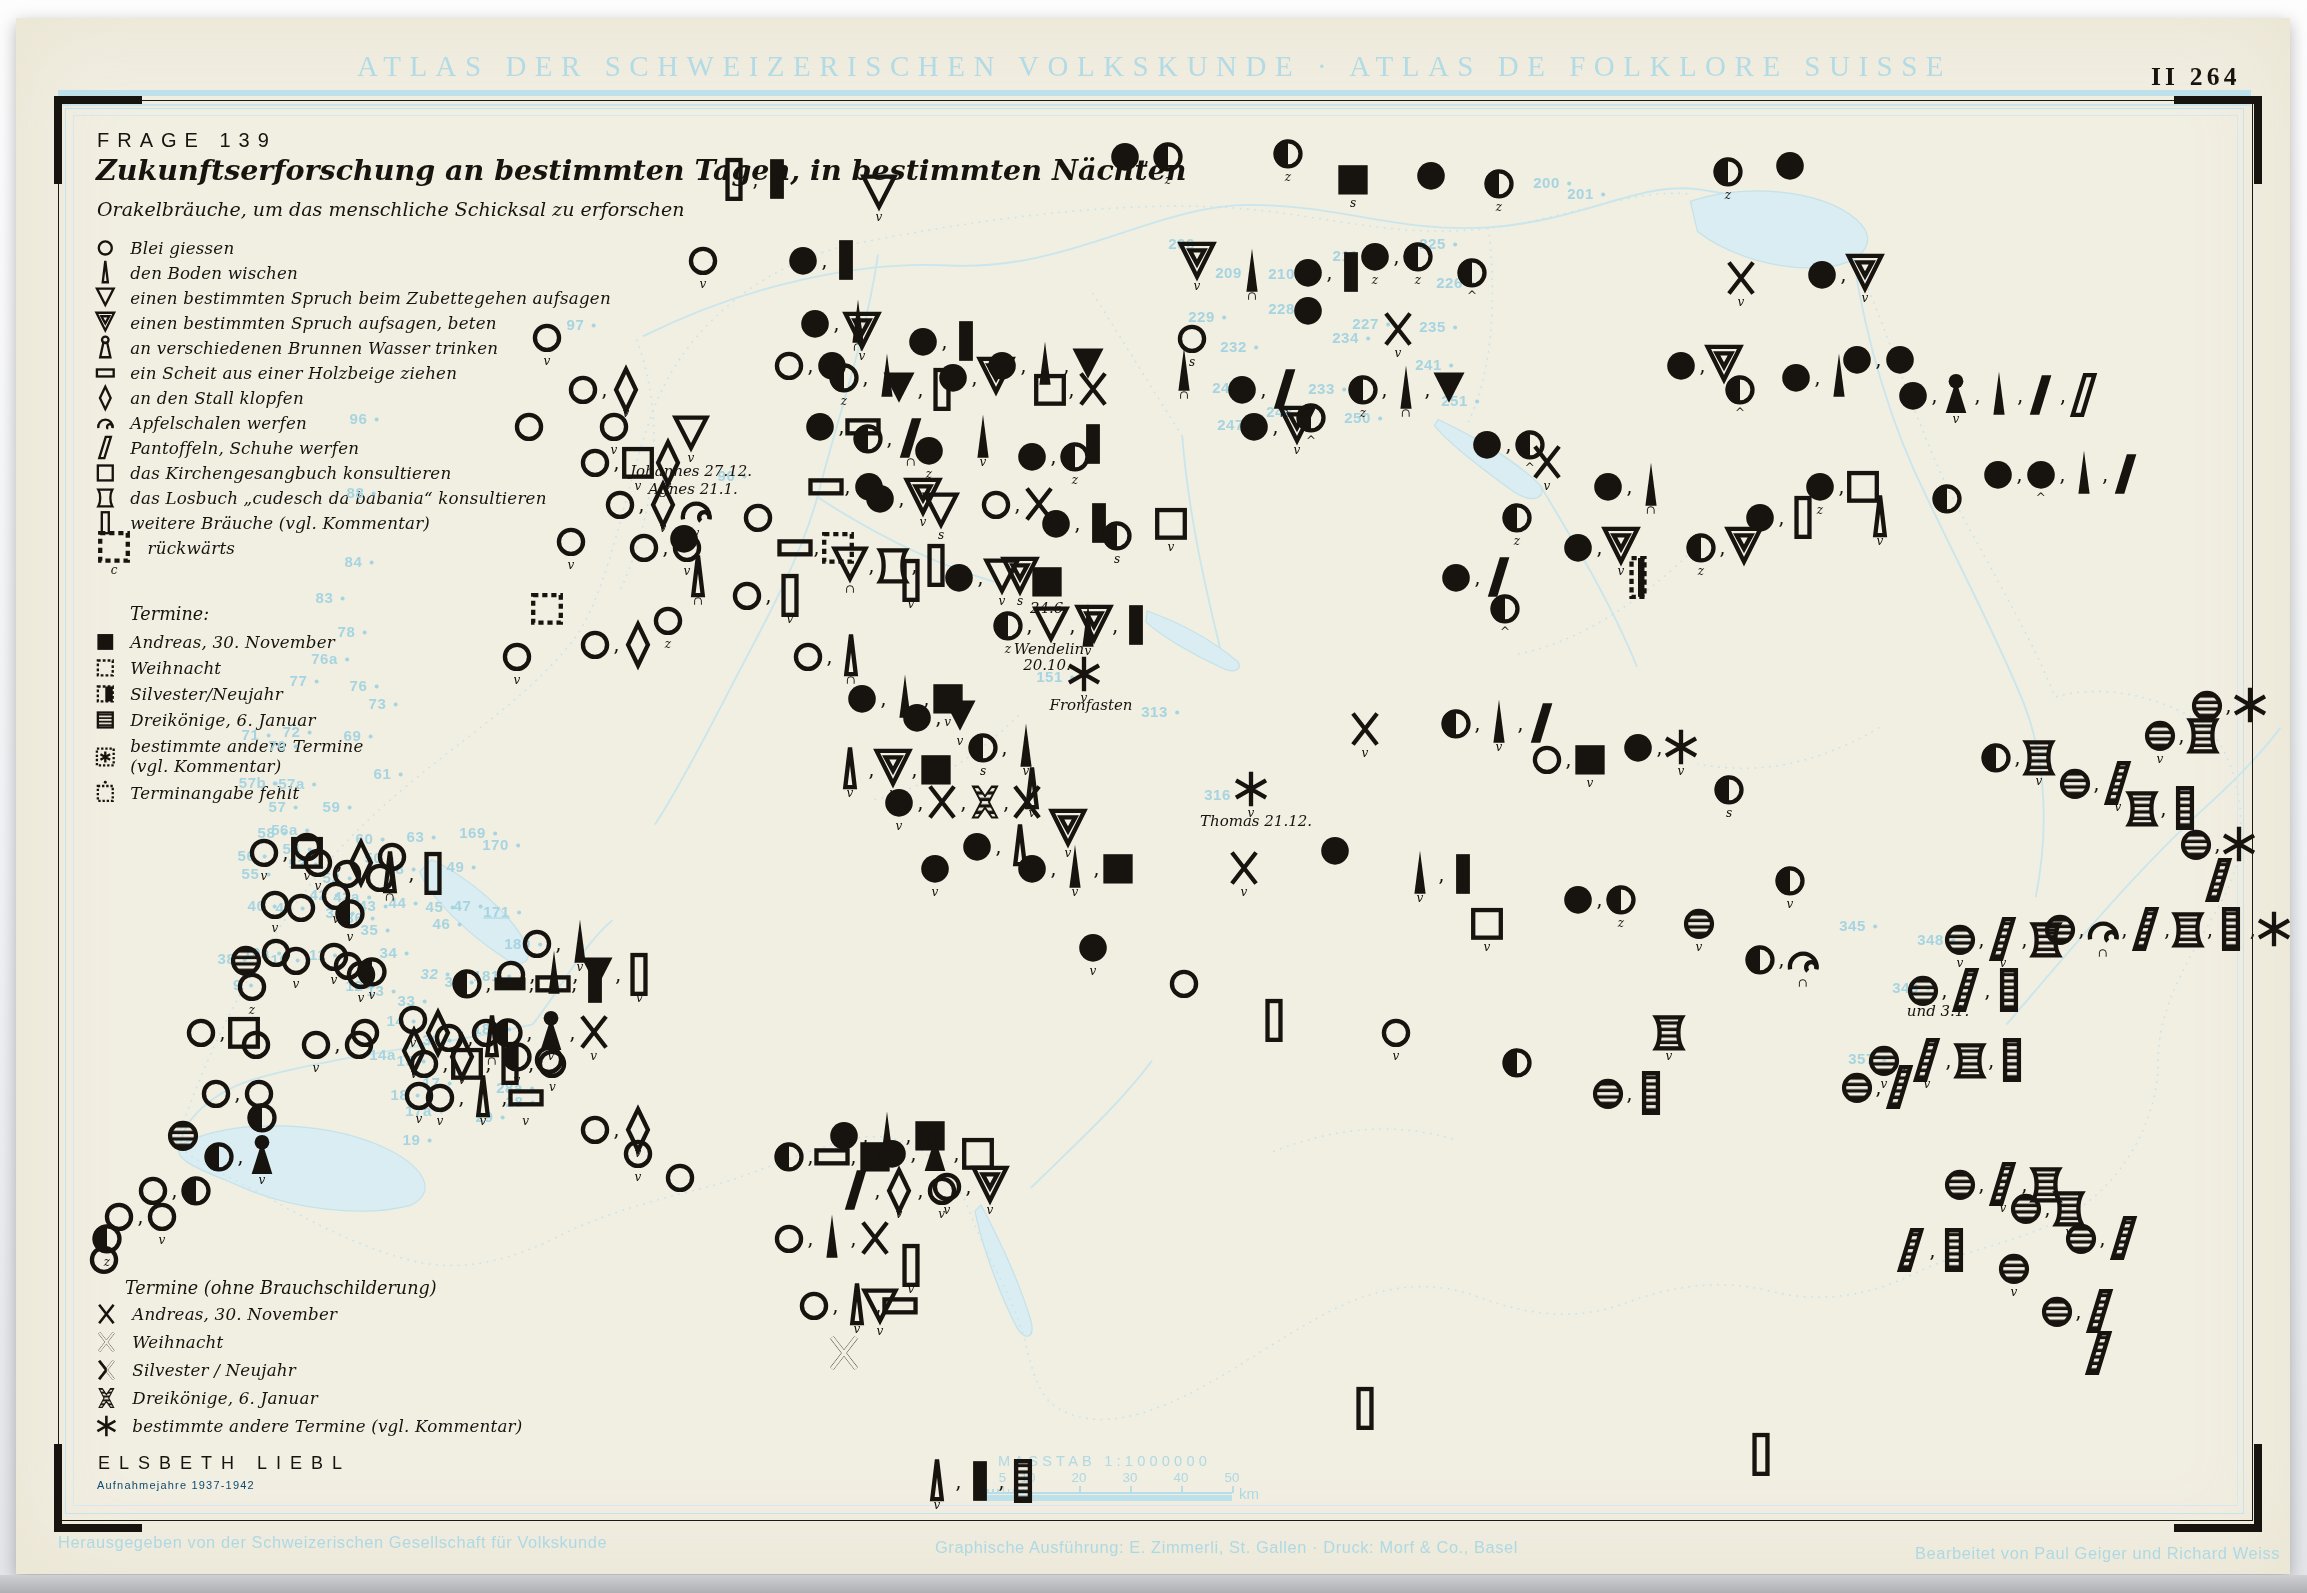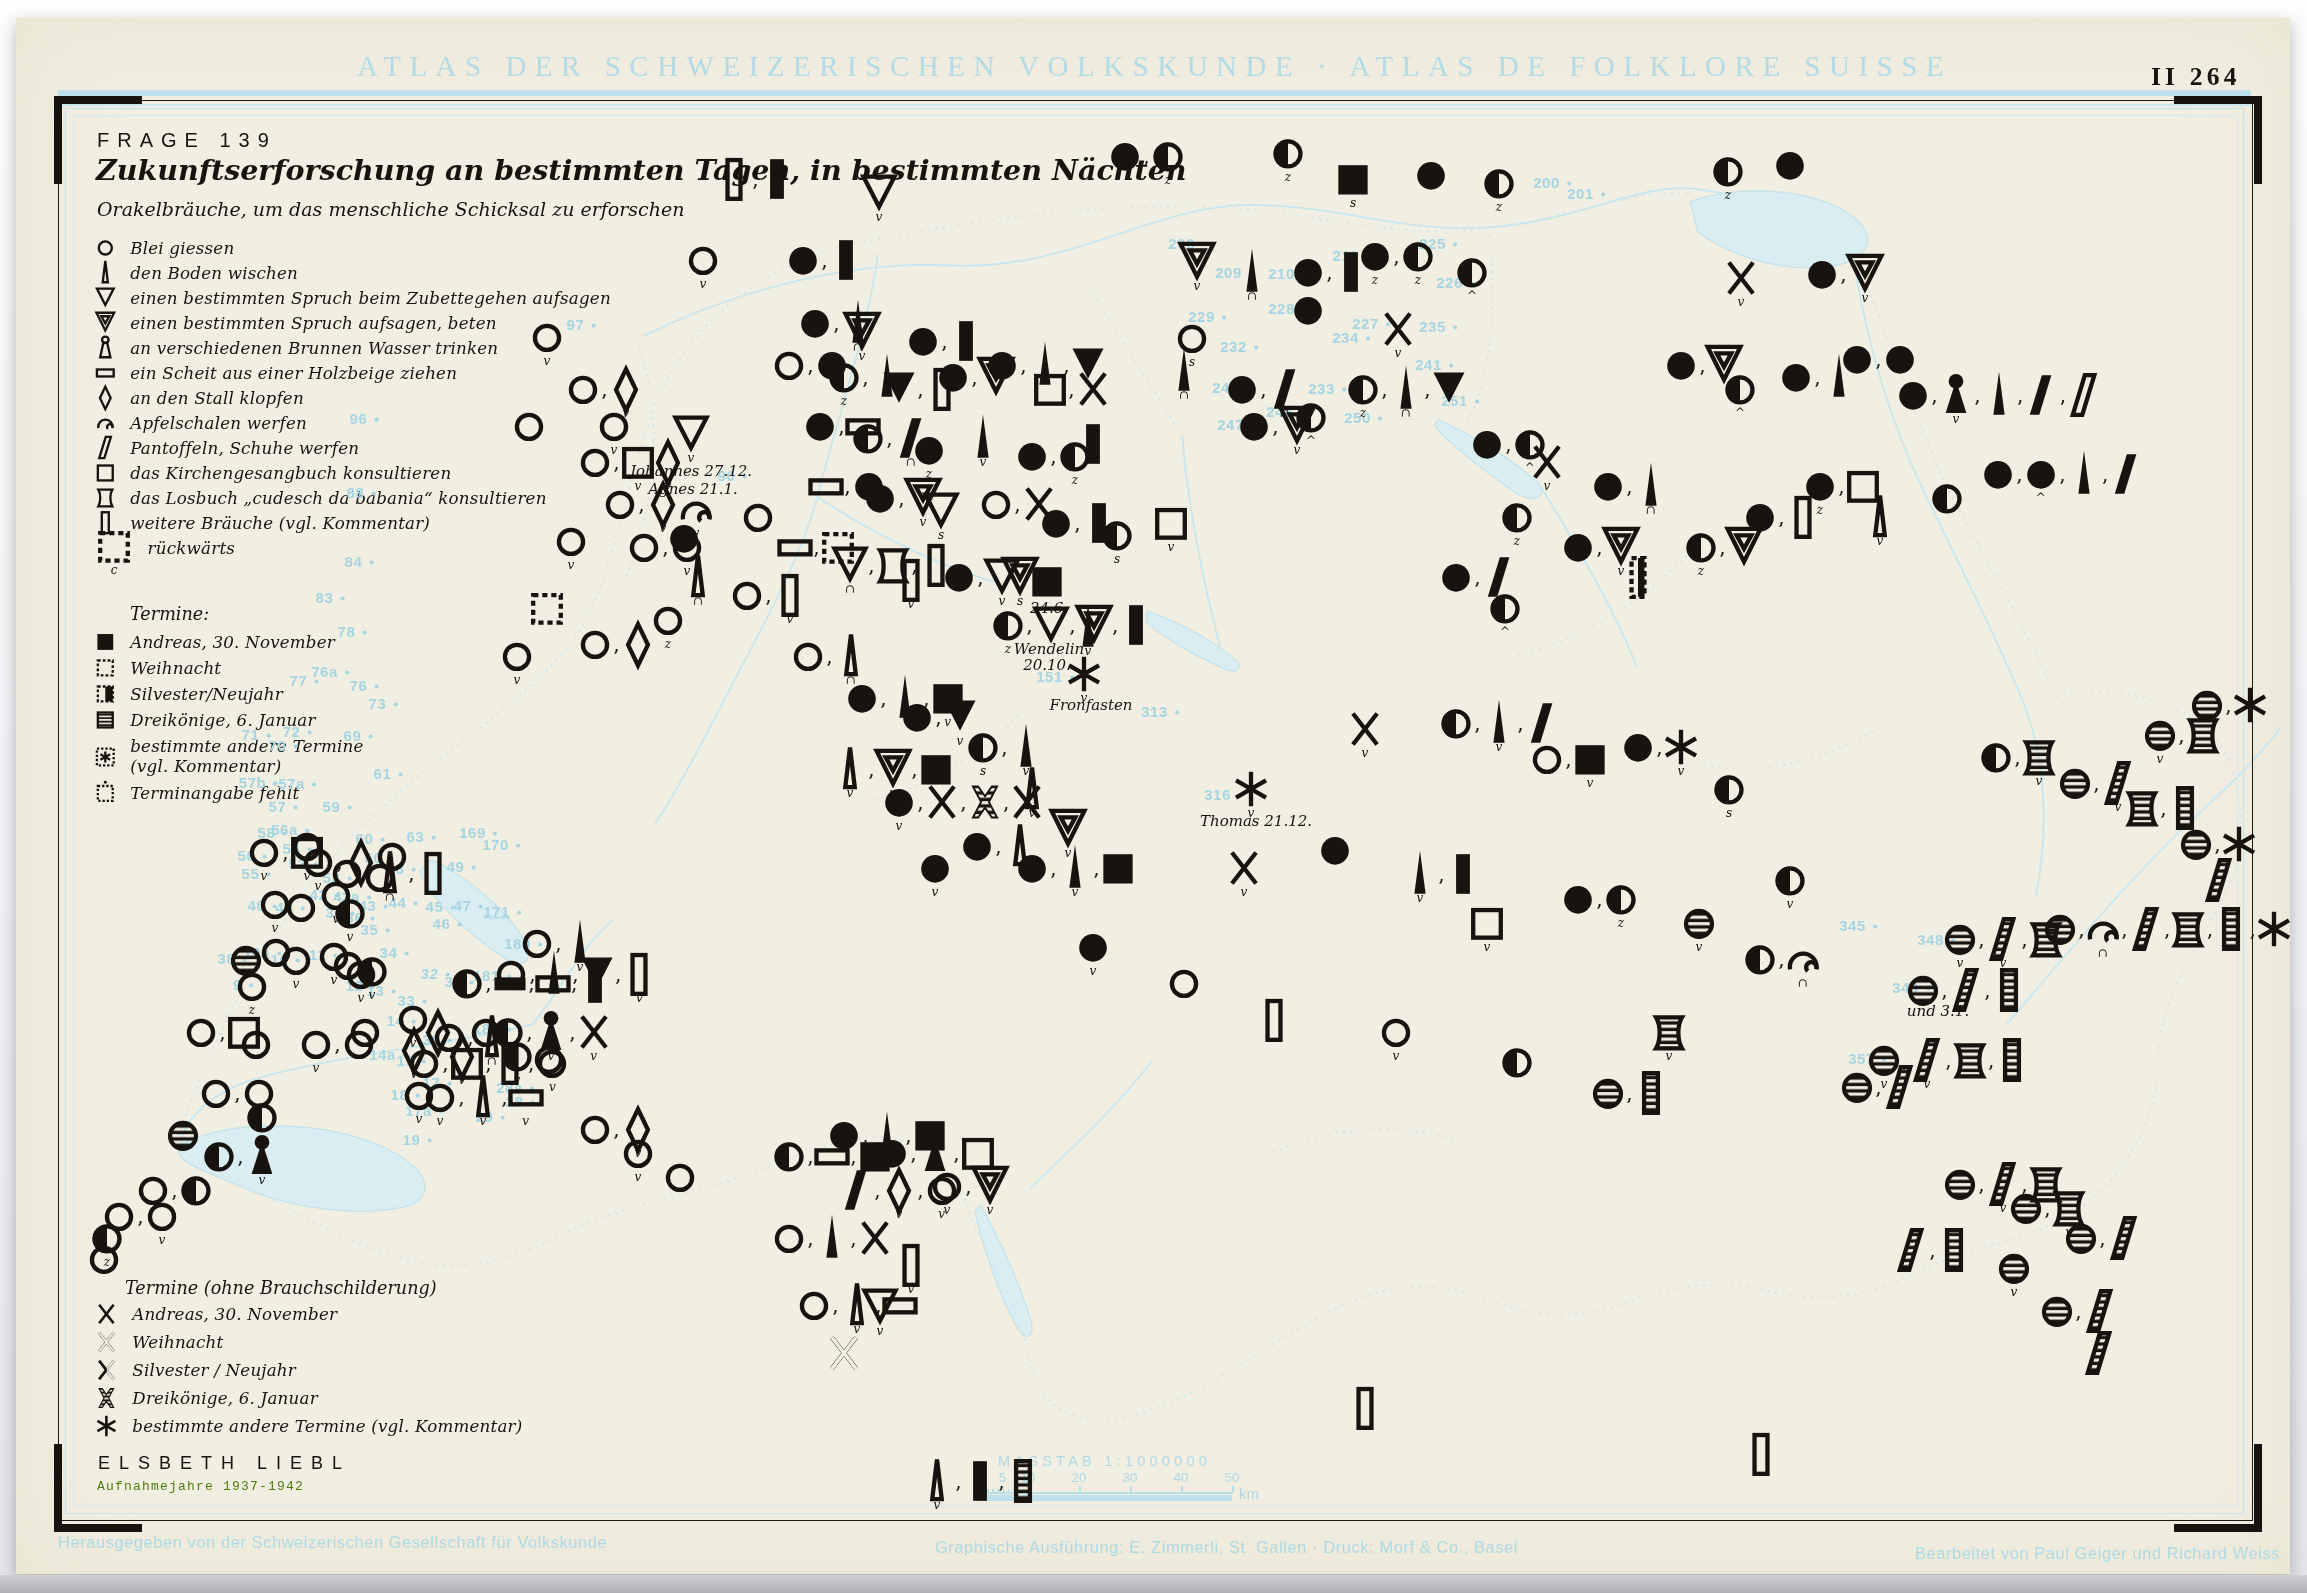--- a/index.html
+++ b/index.html
@@ -50,21 +50,21 @@
   .lbl2{white-space:pre-line;line-height:1.25;}
   #termine{left:95px;top:604px;}
   .sec-title{font-family:"DejaVu Serif",serif;font-style:italic;font-size:17.6px;
     margin-left:35px;margin-bottom:4.9px;}
   #termine .lrow{height:26px;}
   #termine2{left:95px;top:1278px;}
   #termine2 .sec-title{margin-left:30px;margin-bottom:2.4px;}
   #termine2 .lrow{height:28px;}
   #termine2 .lrow svg{width:23px;height:30px;}
   #author{left:98px;top:1453px;font-size:18px;letter-spacing:9px;}
-  #years{left:97px;top:1479px;font-size:13px;color:#4d7c0f;letter-spacing:1.2px;font-family:Liberation Mono, monospace;}
+  #years{left:97px;top:1479px;font-size:11px;color:#0c4a6e;letter-spacing:1.2px;}
   
   #scale{left:977px;top:1453px;width:291px;}
   .scale-label{text-align:center;font-size:14.6px;letter-spacing:4.2px;color:#b0d9e4;width:255px;}
   #scale-ticks{position:relative;height:16px;width:255px;margin-top:1.2px;color:#aed8e4;}
   #scale-ticks span{position:absolute;transform:translateX(-50%);font-size:13.3px;}
   .scale-ruler{position:relative;width:255px;height:7.3px;}
   .scale-ruler .maj{position:absolute;top:0;width:1.5px;height:7.3px;background:#b6dde8;}
   .scale-ruler .minors{position:absolute;left:0;top:2.4px;width:51px;height:4.9px;
     background:repeating-linear-gradient(90deg,#b6dde8 0 1.5px,transparent 1.5px 5.1px);}
   .scale-ruler .line{position:absolute;left:0;top:6px;width:255px;height:1.5px;background:#b6dde8;}
@@ -416,21 +416,21 @@
       <span class="num" style="left: 1351px; top: 337px;">234<i></i></span>
       <span class="num" style="left: 1438px; top: 326px;">235<i></i></span>
       <span class="num" style="left: 1327px; top: 388px;">233<i></i></span>
       <span class="num" style="left: 1434px; top: 364px;">241<i></i></span>
       <span class="num" style="left: 1231px; top: 387px;">242<i></i></span>
       <span class="num" style="left: 1236px; top: 424px;">247<i></i></span>
       <span class="num" style="left: 1285px; top: 411px;">248<i></i></span>
       <span class="num" style="left: 1363px; top: 417px;">250<i></i></span>
       <span class="num" style="left: 1460px; top: 400px;">251<i></i></span>
       <span class="num" style="left: 352px; top: 631px;">78<i></i></span>
-      <span class="num" style="left: 330px; top: 658px; margin-top: 13px;">76a<i></i></span>
+      <span class="num" style="left: 330px; top: 658px;">76a<i></i></span>
       <span class="num" style="left: 304px; top: 680px;">77<i></i></span>
       <span class="num" style="left: 364px; top: 685px;">76<i></i></span>
       <span class="num" style="left: 383px; top: 703px;">73<i></i></span>
       <span class="num" style="left: 297px; top: 731px;">72<i></i></span>
       <span class="num" style="left: 256px; top: 734px;">71<i></i></span>
       <span class="num" style="left: 283px; top: 745px;">70<i></i></span>
       <span class="num" style="left: 358px; top: 735px;">69<i></i></span>
       <span class="num" style="left: 388px; top: 773px;">61<i></i></span>
       <span class="num" style="left: 258px; top: 782px;">57b<i></i></span>
       <span class="num" style="left: 297px; top: 783px;">57a<i></i></span>

